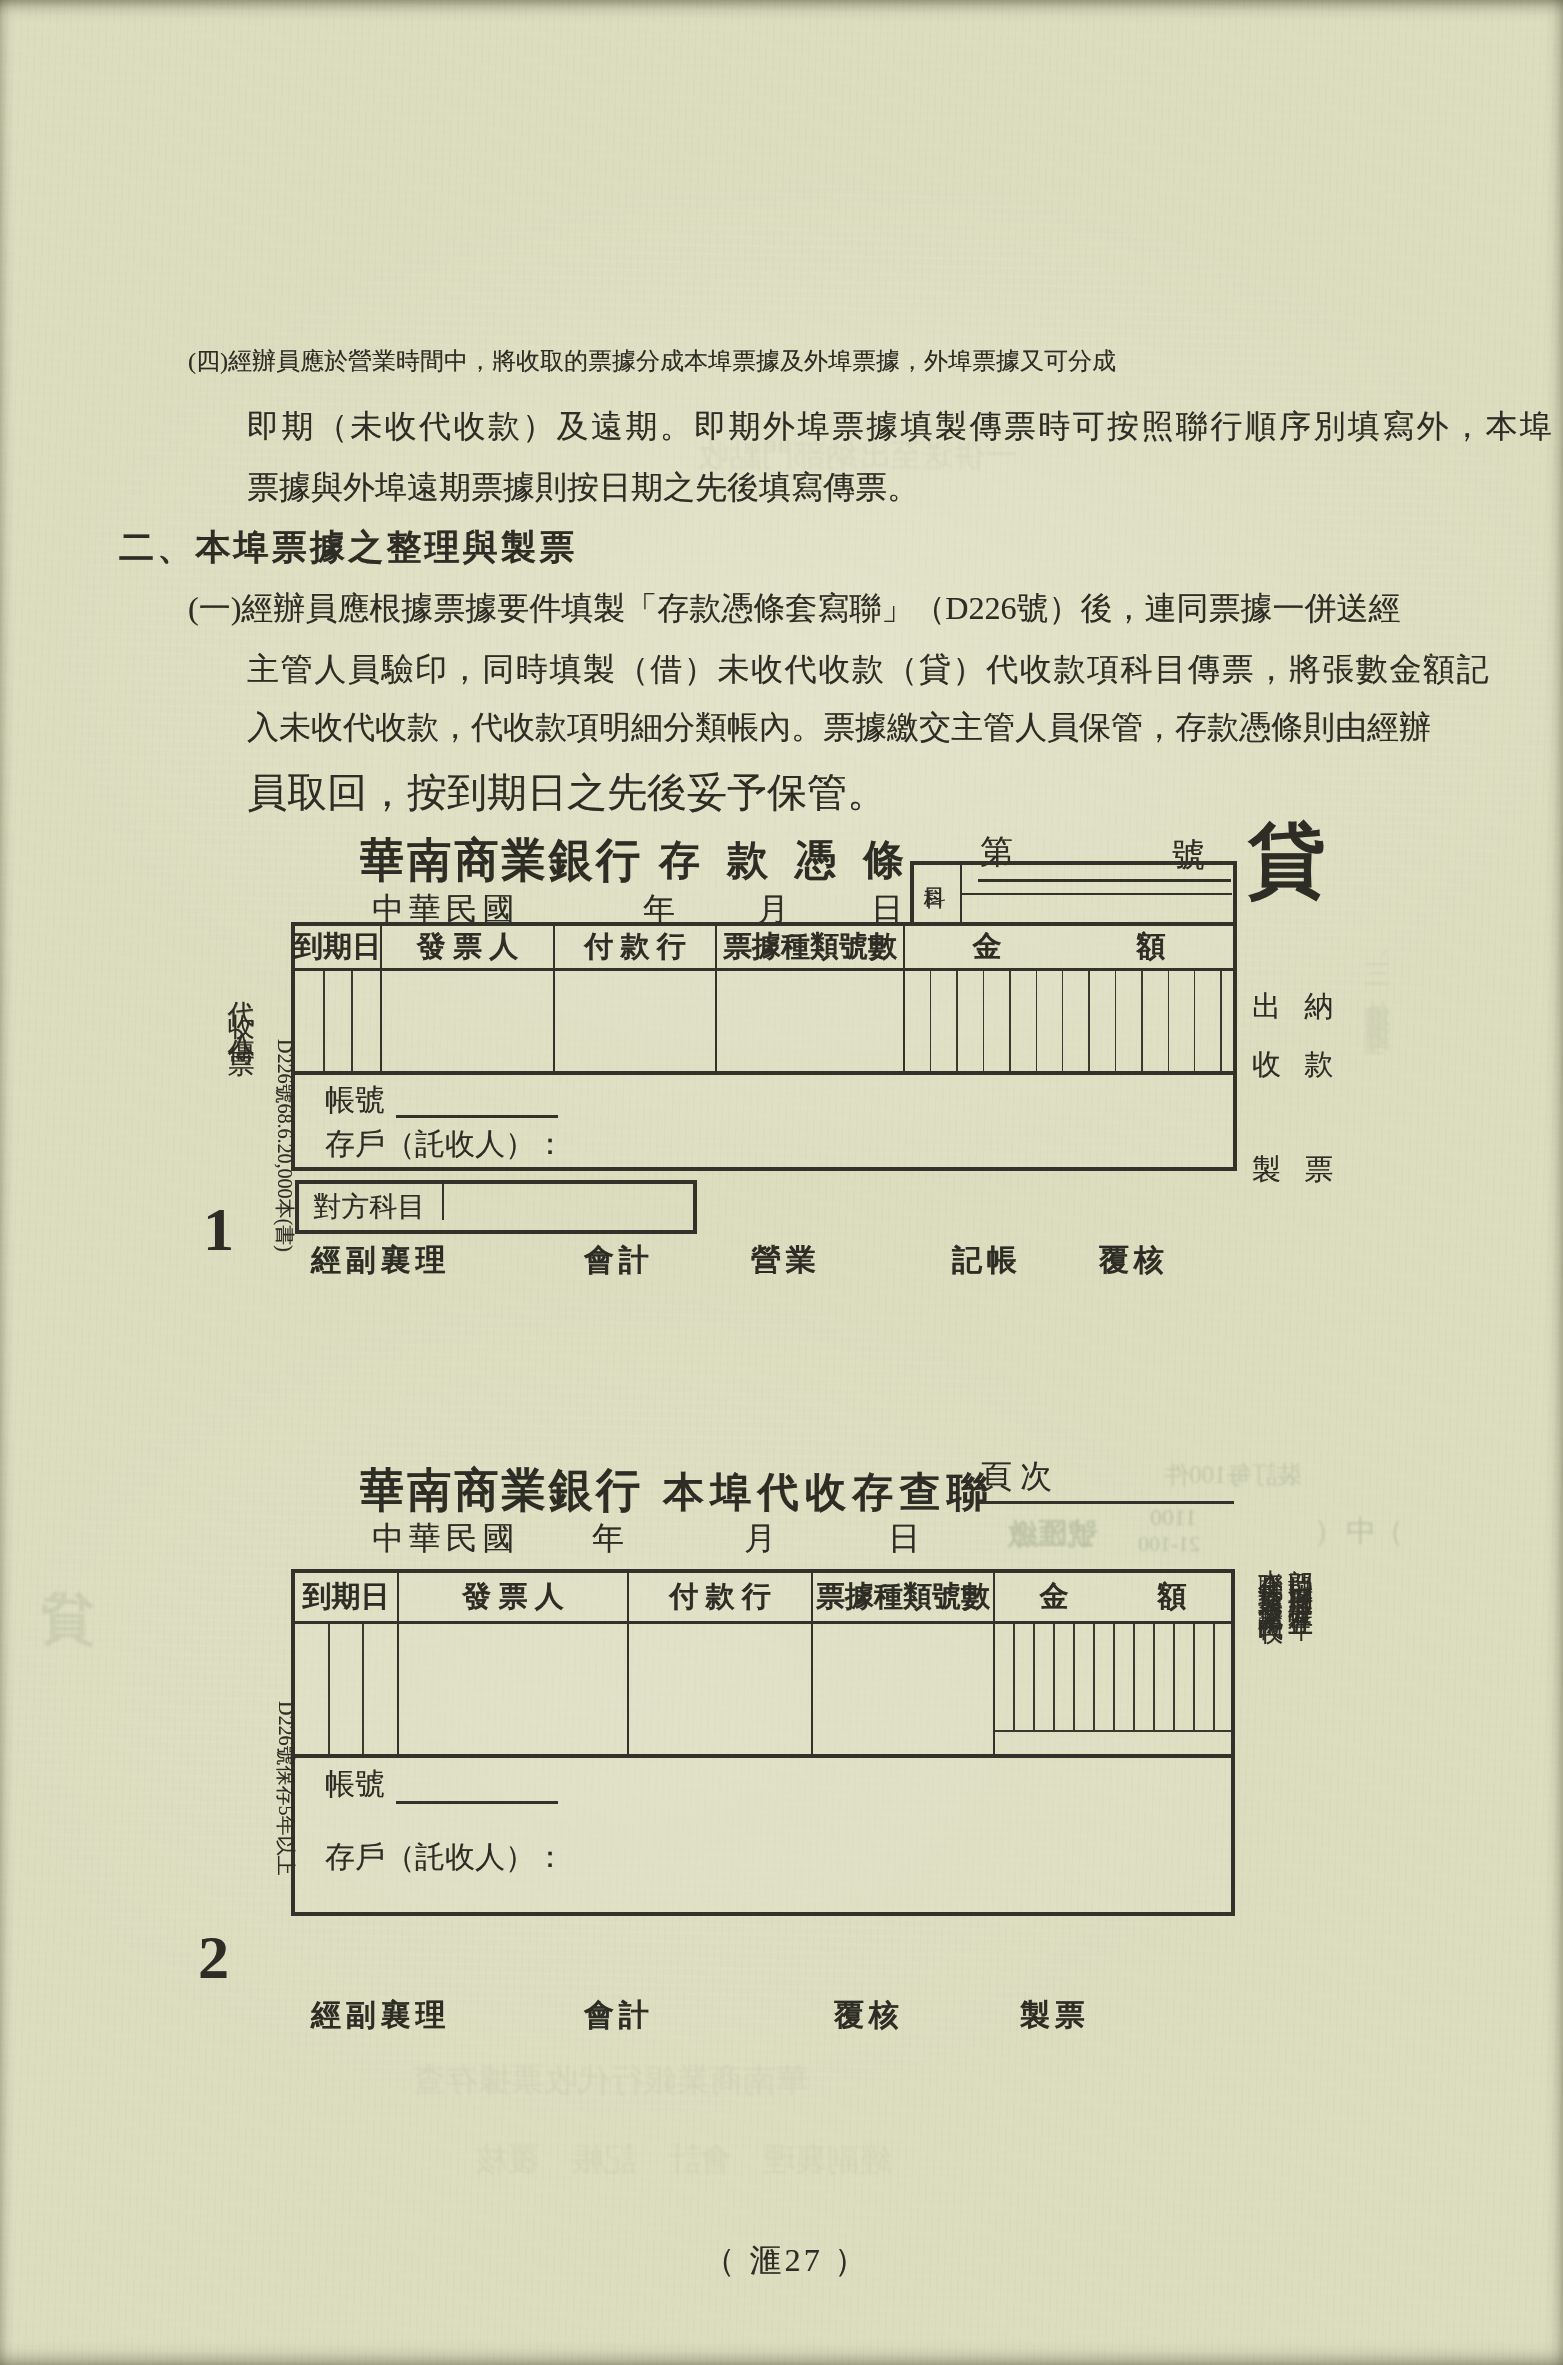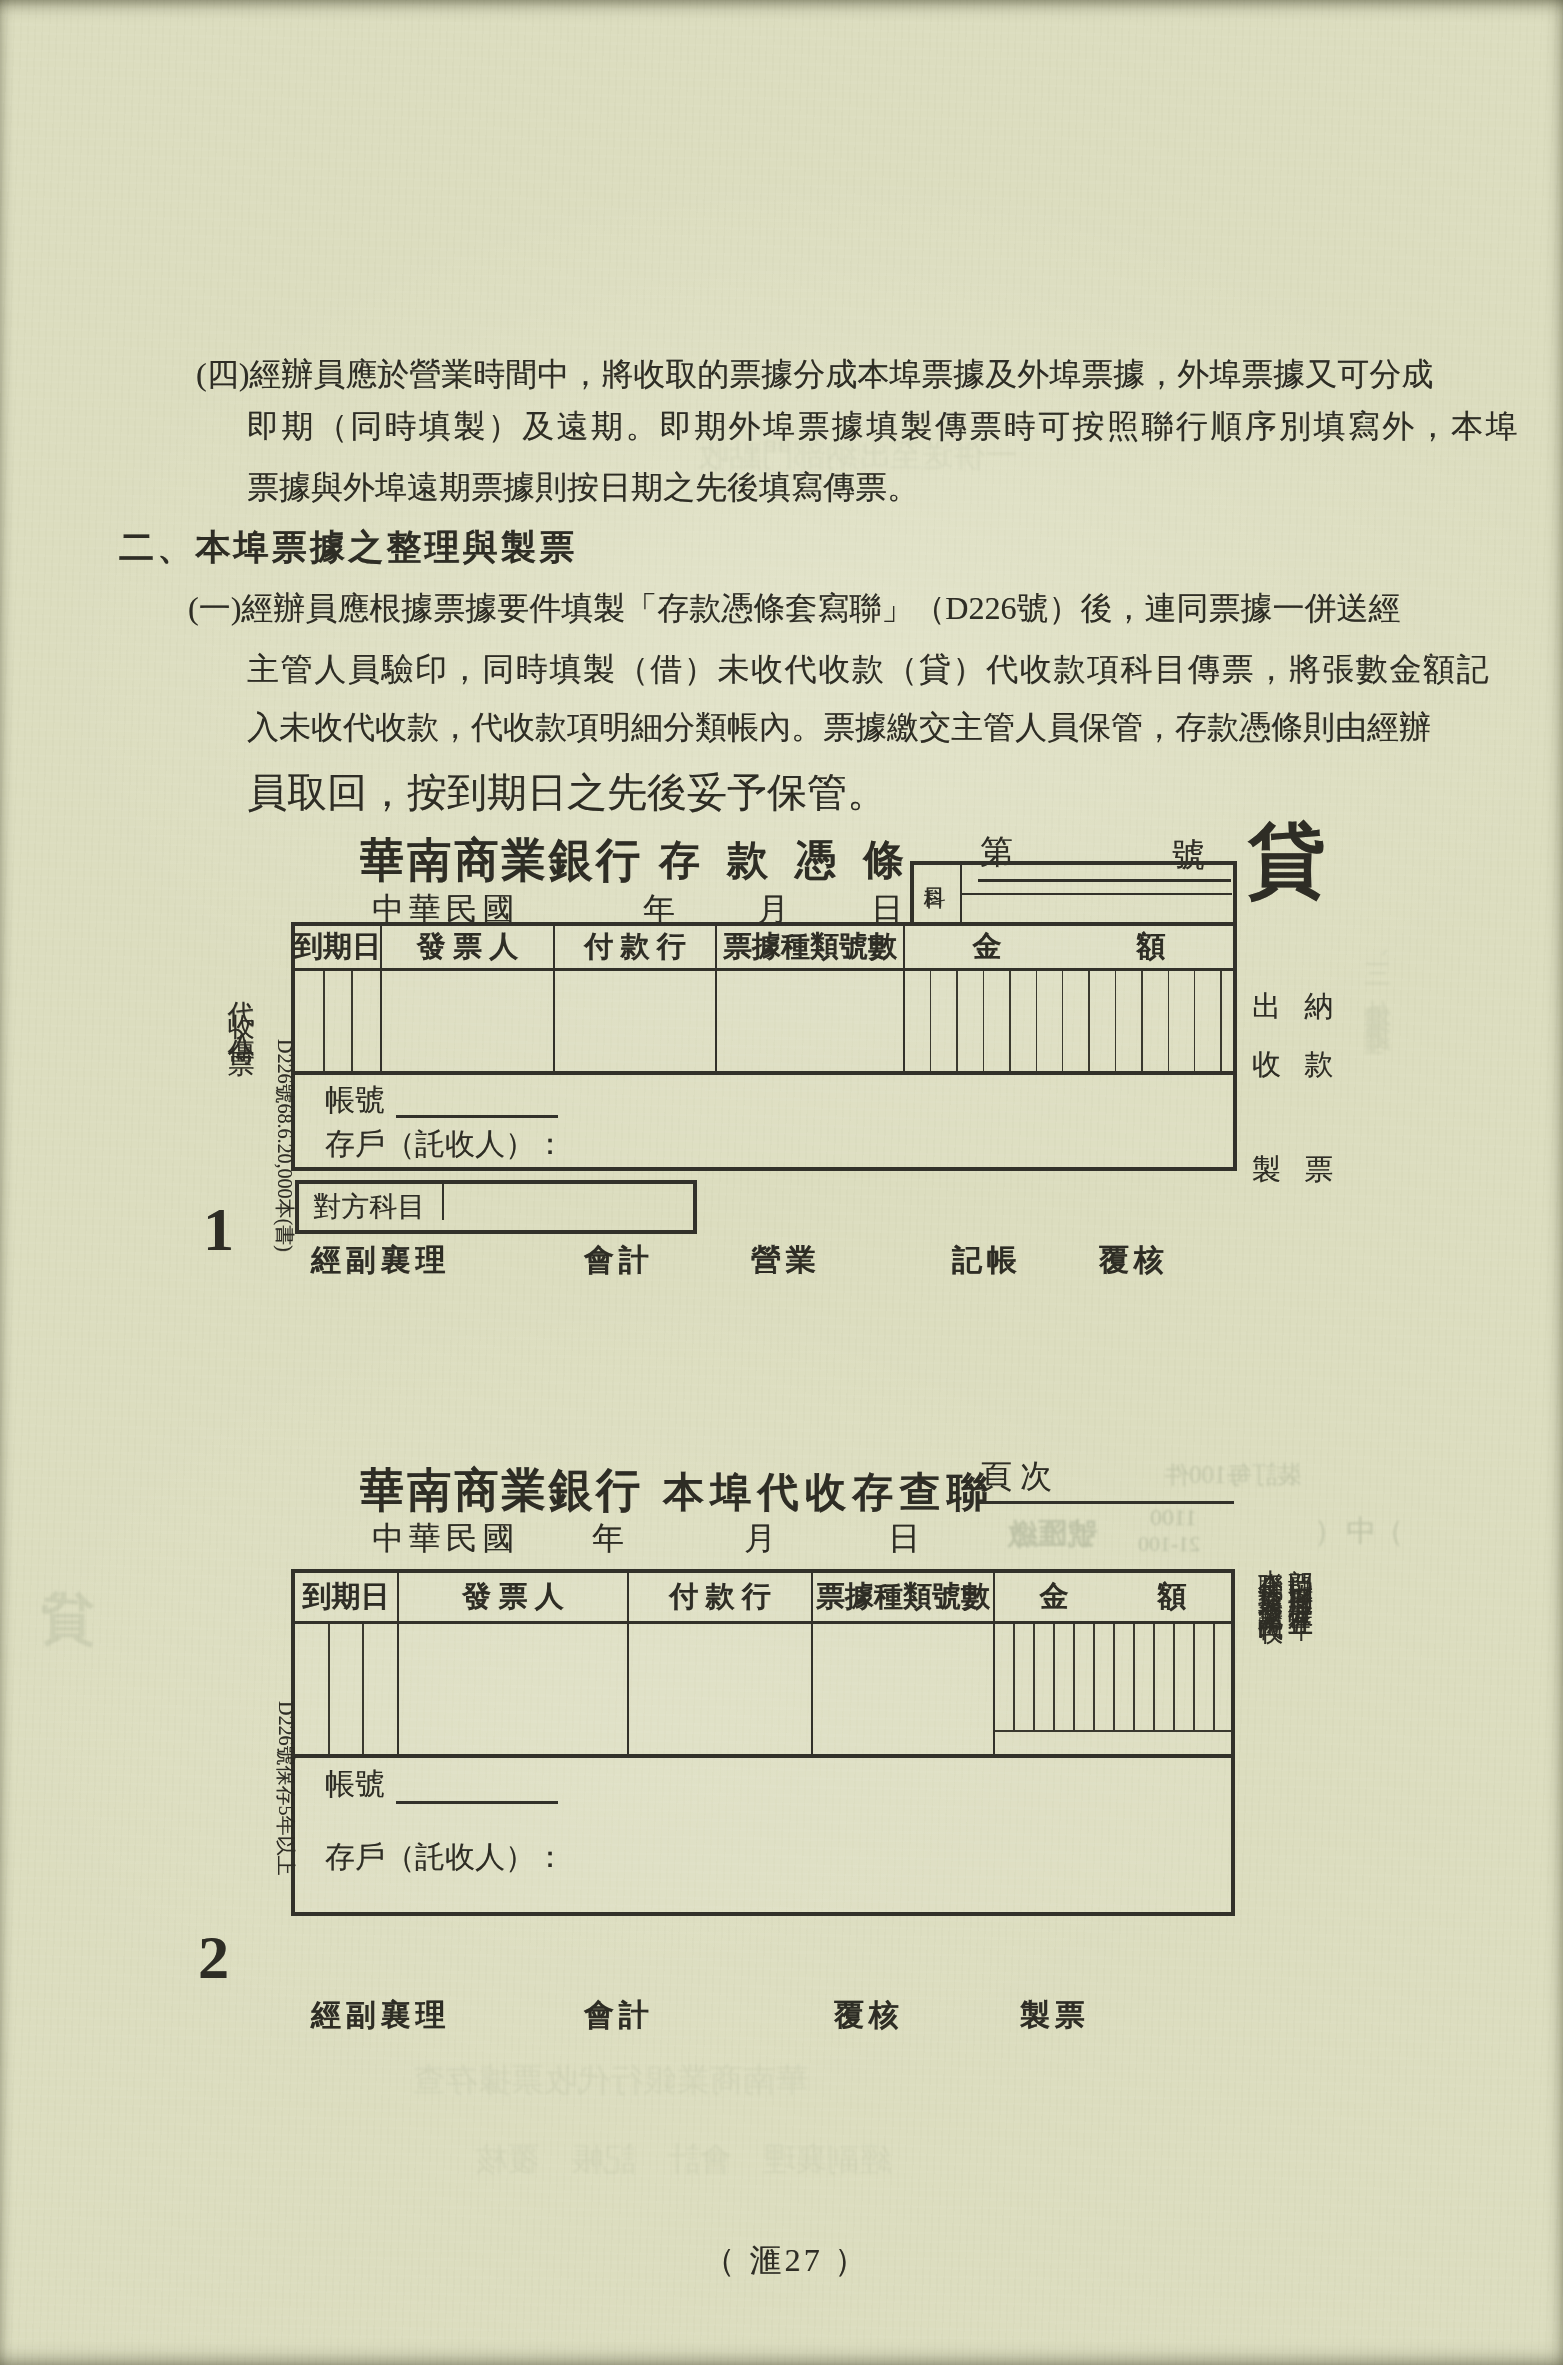--- a/index.html
+++ b/index.html
@@ -49,22 +49,22 @@
   <div class="abs ghost mir" style="left:1164px;top:1458px;font-size:25px;opacity:.28;">裝訂每100件</div>
   <div class="abs ghost mir" style="left:1150px;top:1504px;font-size:24px;opacity:.35;">1100</div>
   <div class="abs ghost mir" style="left:1138px;top:1531px;font-size:22px;opacity:.35;">21-100</div>
   <div class="abs ghost mir" style="left:1314px;top:1511px;font-size:30px;opacity:.30;">）中（</div>
   <div class="abs ghost mir" style="left:1007px;top:1514px;font-size:30px;font-weight:700;opacity:.32;">號匯繳</div>
   <div class="abs ghost mir" style="left:412px;top:2058px;font-size:33px;opacity:.11;">華南商業銀行代收票據存查</div>
   <div class="abs ghost mir" style="left:475px;top:2138px;font-size:32px;opacity:.11;">經副襄理　會計　記帳　覆核</div>
   <div class="abs ghost mir" style="left:40px;top:1583px;font-size:54px;font-weight:900;opacity:.18;">貸</div>
 
   <section>
-    <p class="abs txt" style="margin:8px;left:188px;top:345px;font-size:32px;">(四)經辦員應於營業時間中，將收取的票據分成本埠票據及外埠票據，外埠票據又可分成</p>
-    <p class="abs txt" style="margin:0;left:247px;top:405px;font-size:32px;letter-spacing:2.4px;">即期（同時填製）及遠期。即期外埠票據填製傳票時可按照聯行順序別填寫外，本埠</p>
+    <p class="abs txt" style="margin:0;left:188px;top:345px;font-size:24px;">(四)經辦員應於營業時間中，將收取的票據分成本埠票據及外埠票據，外埠票據又可分成</p>
+    <p class="abs txt" style="margin:0;left:247px;top:405px;font-size:32px;letter-spacing:2.4px;">即期（未收代收款）及遠期。即期外埠票據填製傳票時可按照聯行順序別填寫外，本埠</p>
     <p class="abs txt" style="margin:0;left:247px;top:466px;font-size:32px;">票據與外埠遠期票據則按日期之先後填寫傳票。</p>
     <h2 class="abs txt" style="margin:0;left:119px;top:524px;font-size:35px;font-weight:700;letter-spacing:3.2px;">二、本埠票據之整理與製票</h2>
     <p class="abs txt" style="margin:0;left:188px;top:587px;font-size:32px;">(一)經辦員應根據票據要件填製「存款憑條套寫聯」（D226號）後，連同票據一併送經</p>
     <p class="abs txt" style="margin:0;left:247px;top:648px;font-size:32px;letter-spacing:1.6px;">主管人員驗印，同時填製（借）未收代收款（貸）代收款項科目傳票，將張數金額記</p>
     <p class="abs txt" style="margin:0;left:247px;top:706px;font-size:32px;">入未收代收款，代收款項明細分類帳內。票據繳交主管人員保管，存款憑條則由經辦</p>
     <p class="abs txt" style="margin:0;left:247px;top:765px;font-size:40px;">員取回，按到期日之先後妥予保管。</p>
   </section>
 
   <section>
 

